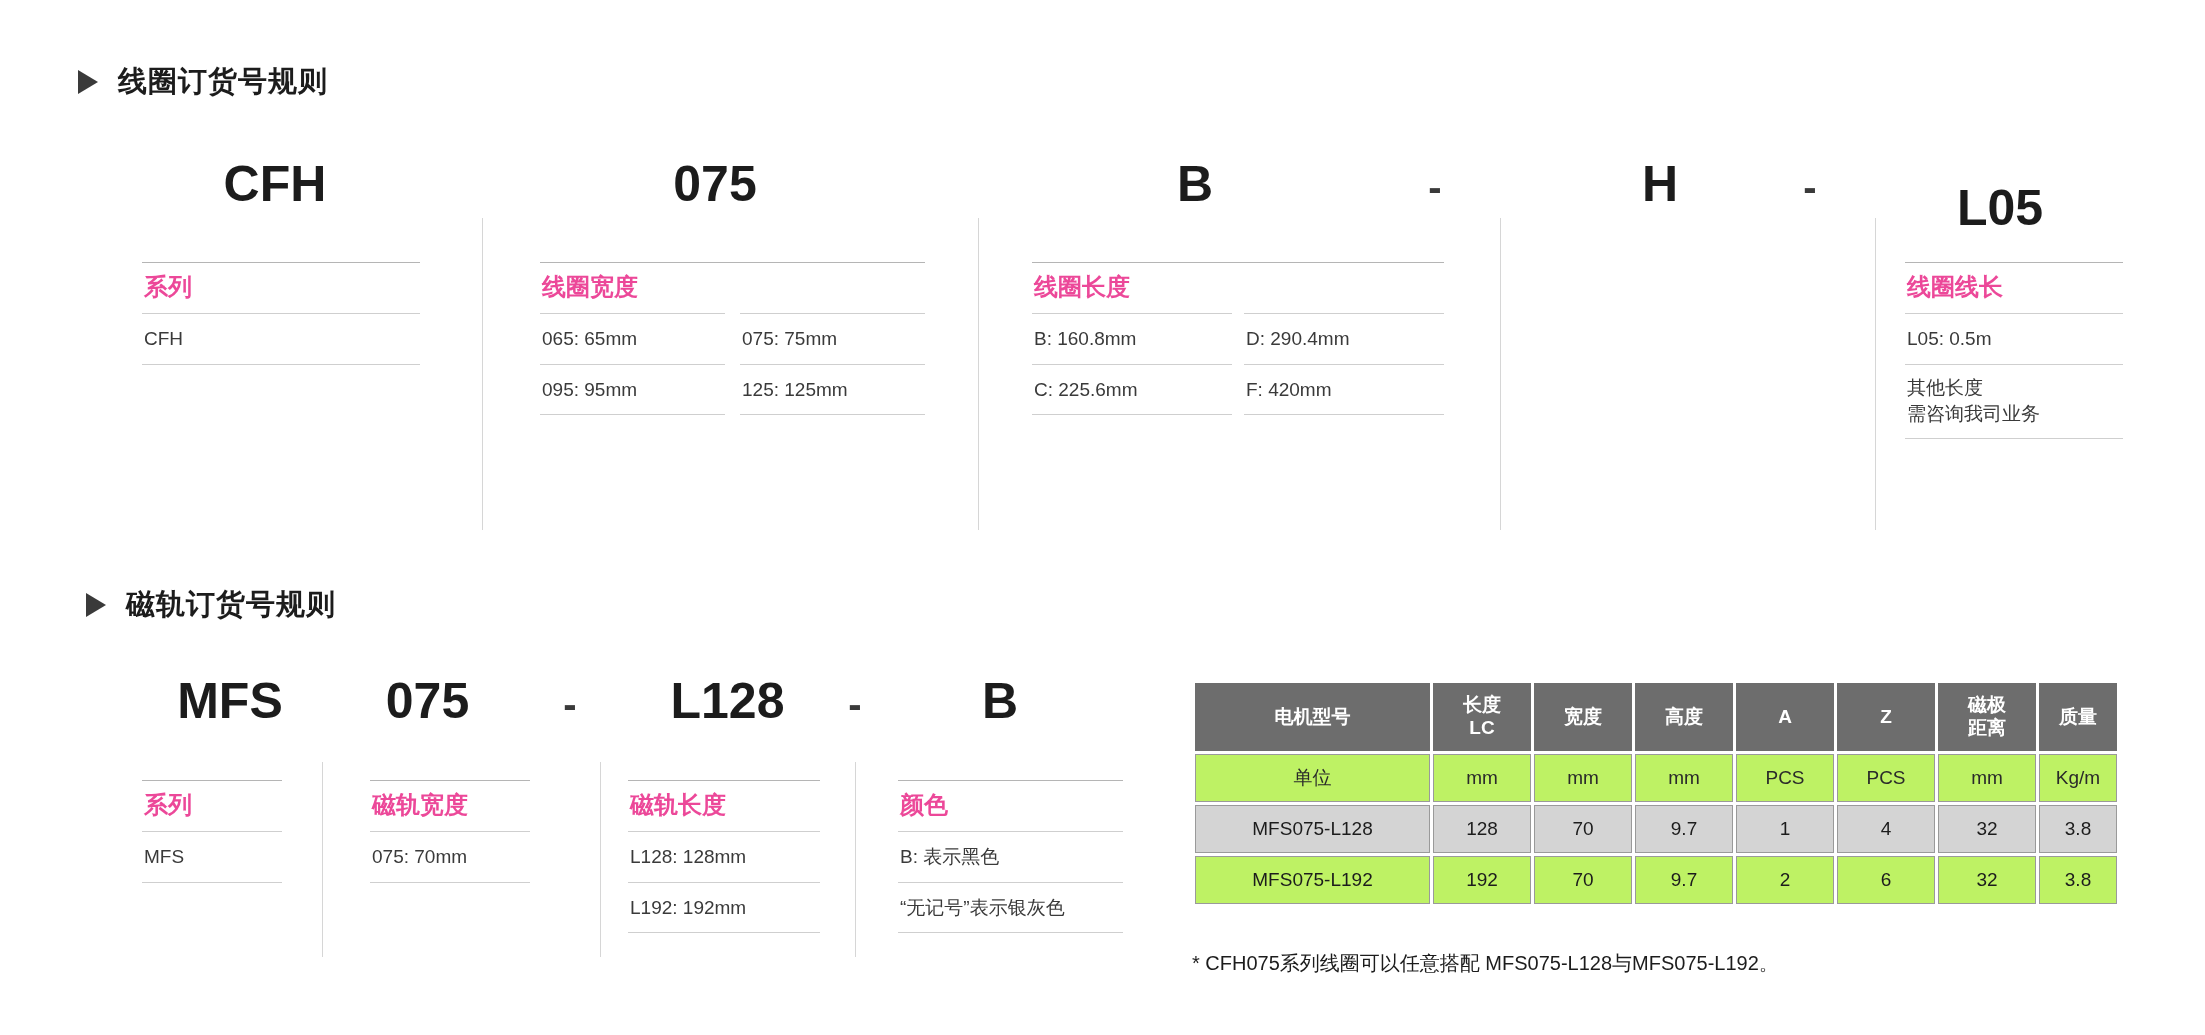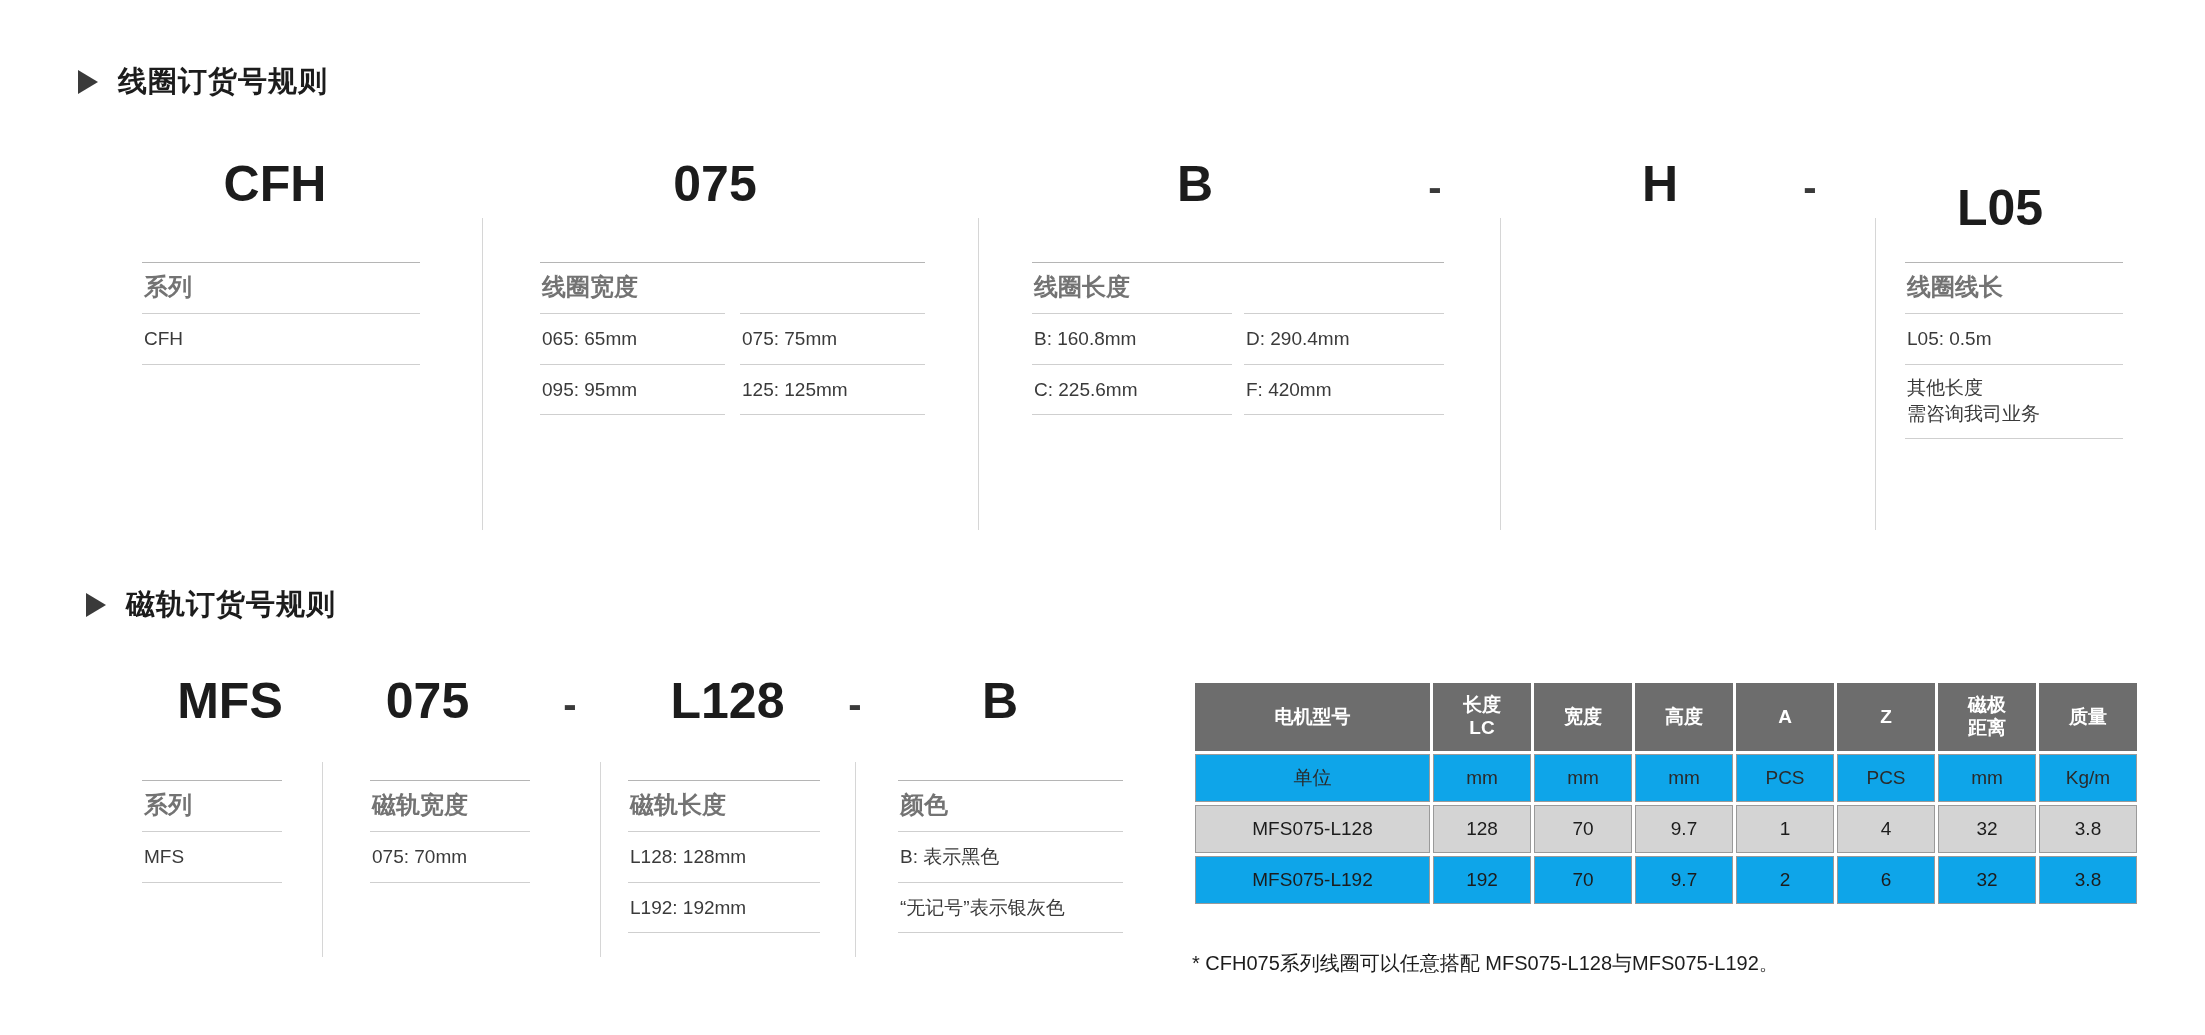--- a/index.html
+++ b/index.html
@@ -79,21 +79,21 @@
     width: 100%;
   }
   .grp .rule-light {
     height: 1px;
     background: #cfcfcf;
     width: 100%;
   }
   .grp .label {
     font-size: 24px;
     font-weight: bold;
-    color: #737373;
+    color: #ec4899;
     padding: 8px 2px 10px 2px;
     white-space: nowrap;
   }
   .grp .val {
     font-size: 19px;
     color: #3a3a3a;
     padding: 12px 2px 12px 2px;
     white-space: nowrap;
     line-height: 1.35;
   }
@@ -112,21 +112,21 @@
   
   .tbl {
     position: absolute;
     border-collapse: separate;
     border-spacing: 3px;
     font-size: 19px;
   }
   .tbl td {
     text-align: center;
     vertical-align: middle;
-    background: #0ea5e9;
+    background: #bef264;
     color: #1c1c1c;
     padding: 0;
     height: 48px;
     border: 1px solid #9a9a9a;
     box-sizing: border-box;
   }
   .tbl td.hd {
     background: #6d6d6d;
     color: #ffffff;
     font-weight: bold;
@@ -291,21 +291,21 @@
       <tr>
         <td class="hd" style="width:235px; white-space:pre-line;">电机型号</td>
         <td class="hd" style="width:98px; white-space:pre-line;">长度
 LC</td>
         <td class="hd" style="width:98px; white-space:pre-line;">宽度</td>
         <td class="hd" style="width:98px; white-space:pre-line;">高度</td>
         <td class="hd" style="width:98px; white-space:pre-line;">A</td>
         <td class="hd" style="width:98px; white-space:pre-line;">Z</td>
         <td class="hd" style="width:98px; white-space:pre-line;">磁极
 距离</td>
-        <td class="hd" style="width:98px; white-space:pre-line;">质量</td>
+        <td class="hd" style="width:78px; white-space:pre-line;">质量</td>
       </tr>
       <tr>
         <td class="unit">单位</td>
         <td class="unit">mm</td>
         <td class="unit">mm</td>
         <td class="unit">mm</td>
         <td class="unit">PCS</td>
         <td class="unit">PCS</td>
         <td class="unit">mm</td>
         <td class="unit">Kg/m</td>

